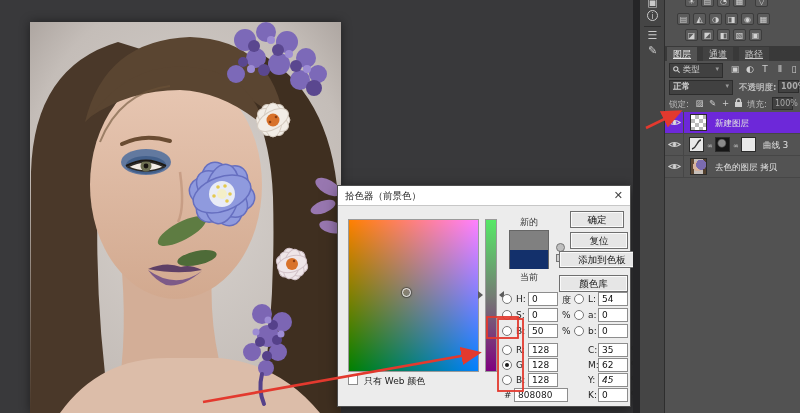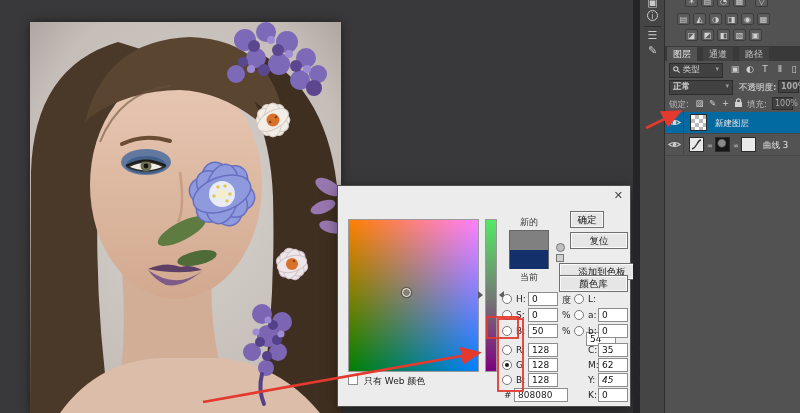--- a/index.html
+++ b/index.html
@@ -26,23 +26,23 @@
   .sl-ar.l { left:140px; top:105px; border-top:4px solid transparent; border-bottom:4px solid transparent; border-left:5px solid #5c5c5c; }
   .sl-ar.r { left:161px; top:105px; border-top:4px solid transparent; border-bottom:4px solid transparent; border-right:5px solid #5c5c5c; }
   .sw-label { position:absolute; width:40px; text-align:center; color:#333; }
   .swatch { position:absolute; left:171px; top:44px; width:40px; height:39px; border:1px solid #666; }
   .sw-new { height:19px; }
   .sw-cur { height:19px; }
   .gamut { position:absolute; left:216px; top:57px; width:12px; text-align:center; color:#555; }
   .gamut .cube { display:block; width:8px; height:8px; border:1px solid #777; background:#cfcfcf; margin:2px auto 0; }
   .gamut .warn { display:block; width:9px; height:9px; border:1px solid #777; border-radius:50%; background:#bfbfbf; margin:0 auto; }
   .dbtn { position:absolute; height:17px; background:#e6e6e6; border:1px solid #6f6f6f; box-shadow:inset 0 0 0 1px #fafafa; text-align:center; line-height:15px; font-size:9.5px; color:#111; cursor:default; }
-  .b-ok { left:232px; top:25px; width:34px; }
+  .b-ok { left:232px; top:25px; width:54px; }
   .b-reset { left:232px; top:46px; width:58px; }
-  .b-add { left:221px; top:77px; width:86px; }
+  .b-add { left:221px; top:65px; width:86px; }
   .b-lib { left:221px; top:89px; width:69px; }
   .frow { position:absolute; height:14px; }
   .radio { position:absolute; width:10px; height:10px; border:1px solid #777; border-radius:50%; background:#fff; top:1px; }
   .radio.sel::after { content:""; position:absolute; left:2px; top:2px; width:4px; height:4px; border-radius:50%; background:#1a1a1a; }
   .flabel { position:absolute; top:1px; color:#222; }
   .fbox { position:absolute; top:-1px; width:30px; height:14px; background:#fff; border:1px solid #8d8d8d; padding:1px 3px; font-size:9px; color:#111; }
   .funit { position:absolute; top:1px; color:#222; }
   .hexbox { position:absolute; top:-1px; width:54px; height:14px; background:#fff; border:1px solid #8d8d8d; padding:1px 3px; font-size:9px; }
   .webonly { position:absolute; left:10px; top:189px; }
   .cb { position:absolute; left:0; top:0; width:10px; height:10px; background:#fff; border:1px solid #8d8d8d; }
@@ -52,33 +52,33 @@
   .gapstrip { position:absolute; left:633px; top:0; width:7px; height:413px; background:#252527; }
   .dock { position:absolute; left:640px; top:0; width:25px; height:413px; background:#454545; border-right:1px solid #2e2e2e; }
   .dock .dicon { position:absolute; left:0; width:25px; text-align:center; color:#c9c9c9; font-size:11px; }
   .dock .ddiv { position:absolute; left:4px; width:17px; height:1px; background:#2f2f2f; }
   .info-ic { display:inline-block; width:11px; height:11px; border:1px solid #c9c9c9; border-radius:50%; font-size:8px; line-height:11px; color:#c9c9c9; }
 
   .panel { position:absolute; left:665px; top:0; width:135px; height:413px; background:#525252; color:#d6d6d6; font-size:9px; }
   .adj { position:absolute; left:0; width:135px; height:15px; }
   .adj .aic { position:absolute; top:0; width:13px; height:12px; background:#5c5c5c; border:1px solid #3c3c3c; border-radius:2px; color:#d2d2d2; font-size:8px; line-height:11px; text-align:center; }
   .tabbar { position:absolute; left:0; top:46px; width:135px; height:15px; background:#393939; }
-  .tab { position:absolute; top:1px; height:14px; line-height:14px; padding:0 6px; background:#424242; color:#c7c7c7; }
+  .tab { position:absolute; top:1px; height:14px; line-height:14px; padding:0 6px; background:#424242; color:#c7c7c7;text-decoration:underline; }
   .tab.active { background:#535353; color:#e6e6e6; }
   .prow { position:absolute; left:0; width:135px; height:17px; }
   .drop { position:absolute; top:2px; height:15px; background:#414141; border:1px solid #2d2d2d; color:#cfcfcf; line-height:11px; padding:0 3px; font-size:8.5px; }
   .drop .arr { float:right; margin-left:3px; font-size:7px; color:#9a9a9a; }
   .plabel { position:absolute; top:4px; color:#b9b9b9; font-size:8.5px; white-space:nowrap; }
   .valbox { position:absolute; top:2px; height:13px; background:#414141; border:1px solid #2d2d2d; color:#a9a9a9; line-height:11px; padding:0 2px; font-size:8px; }
   .fic { position:absolute; top:2px; width:12px; height:12px; color:#cfcfcf; font-size:9px; line-height:12px; text-align:center; }
   .lic { position:absolute; top:3px; width:11px; height:11px; color:#cfcfcf; font-size:8.5px; line-height:11px; text-align:center; }
 
   .layers { position:absolute; left:0; top:112px; width:135px; }
   .lrow { position:relative; width:135px; height:22px; border-bottom:1px solid #464646; background:#535353; }
-  .lrow.selected { background:#0369a1;font-family:Liberation Serif, serif; }
+  .lrow.selected { background:#6d28d9;font-family:Liberation Serif, serif; }
   .eyecell { position:absolute; left:0; top:0; width:19px; height:22px; border-right:1px solid #464646; }
   .eyecell svg { position:absolute; left:3px; top:6px; }
   .lthumb { position:absolute; left:25px; top:2px; width:17px; height:17px; border:1px solid #2b2b2b; }
   .lname { position:absolute; left:50px; top:6px; color:#e3e3e3; white-space:nowrap; font-size:8.5px; }
   .t-checker { background:#fff; background-image:linear-gradient(45deg,#b9b9b9 25%,transparent 25%,transparent 75%,#b9b9b9 75%),linear-gradient(45deg,#b9b9b9 25%,#fff 25%,#fff 75%,#b9b9b9 75%); background-size:8px 8px; background-position:0 0,4px 4px; }
   .t-gray { background:#8f8f8f; }
   .t-photo { background:
       radial-gradient(circle at 68% 38%, #7b6bb0 0 36%, rgba(0,0,0,0) 38%),
       radial-gradient(circle at 46% 48%, #d9b49e 0 44%, rgba(0,0,0,0) 46%),
       linear-gradient(90deg, #5d4733 0 20%, #c6bfba 20% 80%, #52402e 80%); }
@@ -231,20 +231,21 @@
       <g fill="#9d8cd4">
           <circle cx="238" cy="298" r="3.5"></circle>
           <circle cx="226" cy="310" r="3.5"></circle>
           <circle cx="251" cy="312" r="3.5"></circle>
         </g>
       <path d="M232,352 Q228,368 234,382" stroke="#55418a" stroke-width="4" fill="none" stroke-linecap="round"></path>
     </svg>
   </div>
 
   <div class="dialog">
+    <div class="dlg-title">拾色器（前景色）</div>
     <div class="dlg-close">✕</div>
 
     <div class="cfield">
       <div class="cmarker"></div>
     </div>
     <div class="cslider"></div>
     <div class="sl-ar l"></div>
     <div class="sl-ar r"></div>
 
     <div class="sw-label" style="left:171px; top:30px;">新的</div>
@@ -263,21 +264,21 @@
     <div class="dbtn b-add">添加到色板</div>
     <div class="dbtn b-lib">颜色库</div>
 
     <div class="frow" style="left:0; top:107px;">
       <span class="radio" style="left:164px;"></span>
       <span class="flabel" style="left:178px;">H:</span>
       <span class="fbox" style="left:190px;">0</span>
       <span class="funit" style="left:224px;">度</span>
       <span class="radio" style="left:236px;"></span>
       <span class="flabel" style="left:250px;">L:</span>
-      <span class="fbox" style="left:248px;margin-top:40px;">54</span>
+      <span class="fbox" style="left:260px;">54</span>
     </div>
     <div class="frow" style="left:0; top:123px;">
       <span class="radio" style="left:164px;"></span>
       <span class="flabel" style="left:178px;">S:</span>
       <span class="fbox" style="left:190px;">0</span>
       <span class="funit" style="left:224px;">%</span>
       <span class="radio" style="left:236px;"></span>
       <span class="flabel" style="left:250px;">a:</span>
       <span class="fbox" style="left:260px;">0</span>
     </div>
@@ -435,20 +436,30 @@
             </svg>
         </span>
         <span class="chain" style="left:42px;">∞</span>
         <span class="mini t-mask" style="left:50px;"></span>
         <span class="chain" style="left:68px;">∞</span>
         <span class="mini t-white" style="left:76px;"></span>
         <span class="lname" style="left:98px;">曲线 3</span>
       </div>
 
 
+      <div class="lrow">
+        <span class="eyecell">
+          <svg width="13" height="9" viewBox="0 0 16 10">
+              <path d="M1,5 Q8,0 15,5 Q8,10 1,5 Z" fill="none" stroke="#cfcfcf" stroke-width="1.3"></path>
+              <circle cx="8" cy="5" r="2.2" fill="#cfcfcf"></circle>
+            </svg>
+        </span>
+        <span class="lthumb t-photo"></span>
+        <span class="lname">去色的图层 拷贝</span>
+      </div>
 
 
     </div>
   </div>
 
   <svg class="ann" width="800" height="413">
     <defs>
       <marker id="ah" markerWidth="9" markerHeight="8" refX="6.5" refY="3.5" orient="auto">
         <path d="M0,0 L8,3.5 L0,7 Z" fill="#e3392e"></path>
       </marker>

